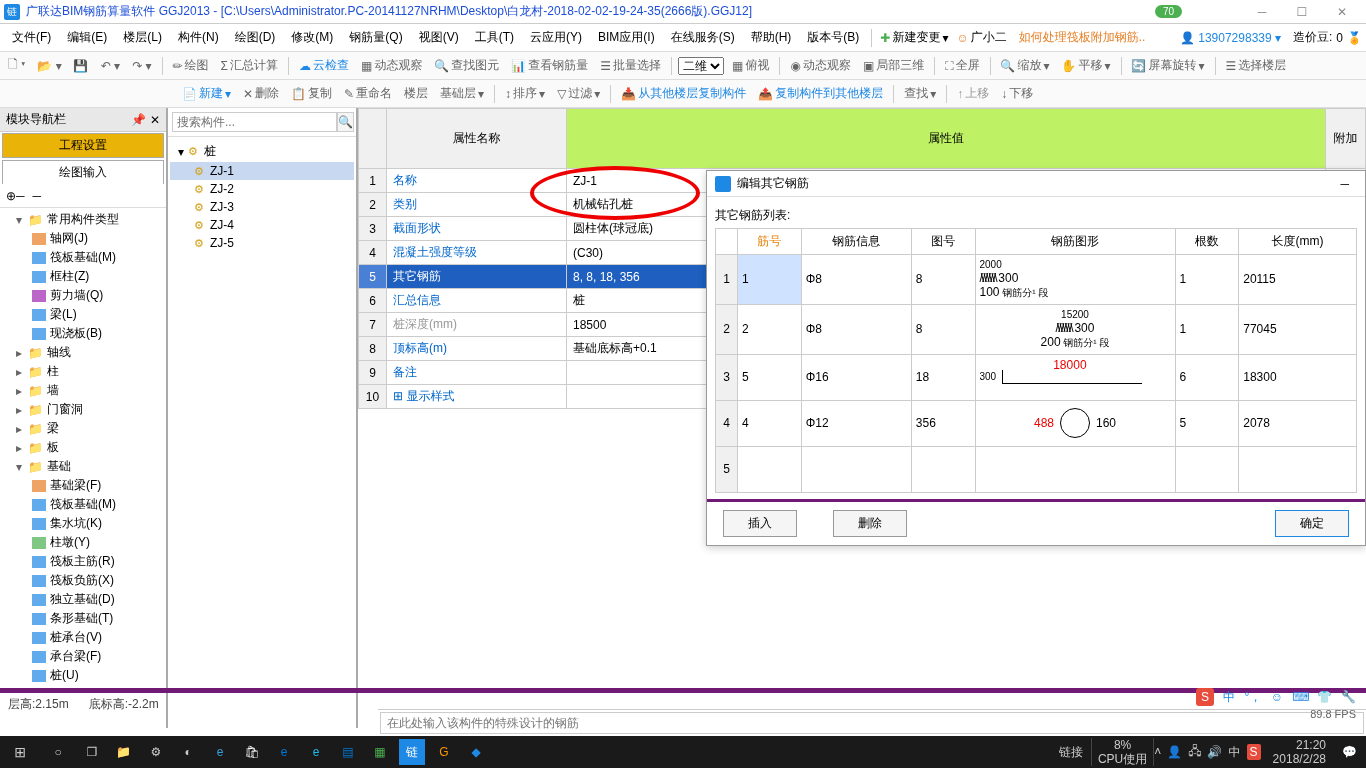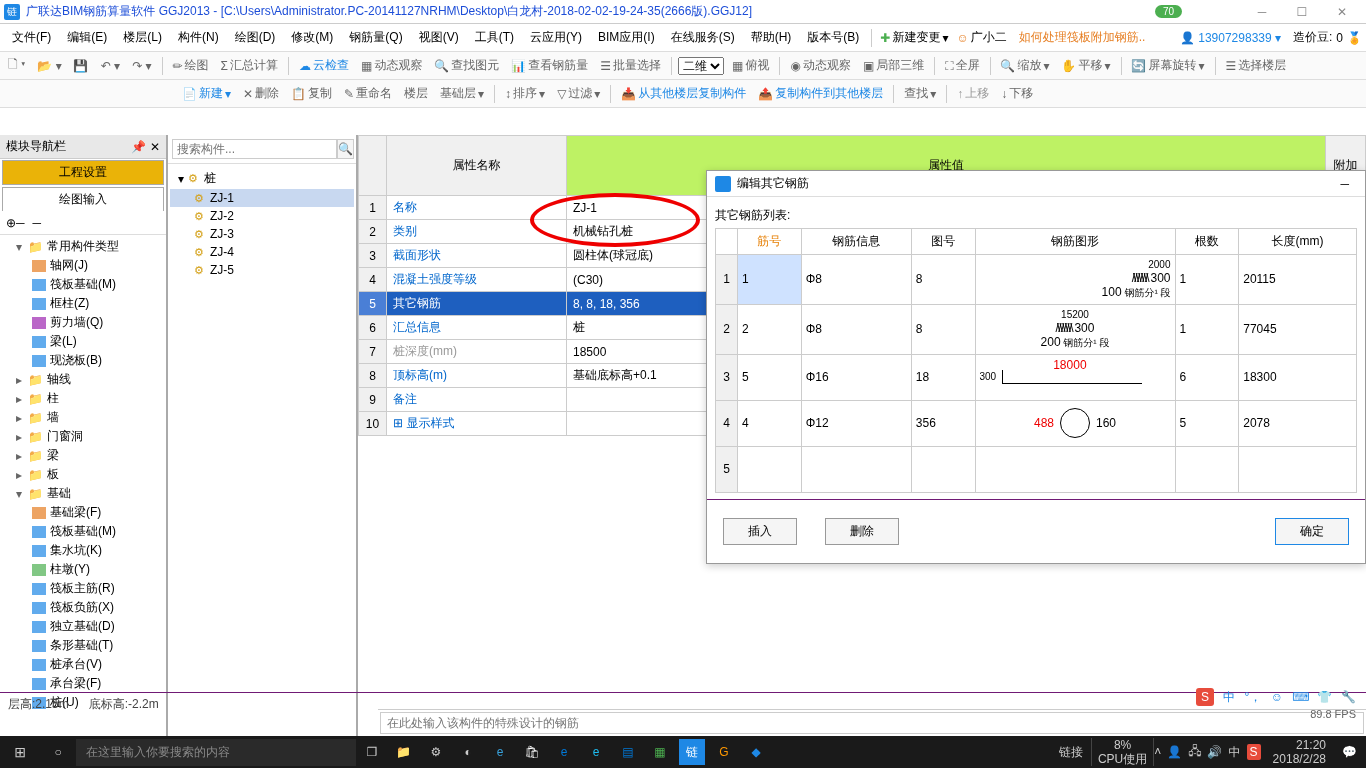--- a/index.html
+++ b/index.html
@@ -22,21 +22,21 @@
 .menubar .phone { color: #1e88e5; }
 .menubar .bean { display: flex; align-items: center; gap: 4px; }
 
 
 .toolbar { height: 28px; display: flex; align-items: center; padding: 0 4px; border-bottom: 1px solid #ddd; gap: 4px; background: #fafafa; color: #666; }
 .toolbar .tbtn { display: flex; align-items: center; gap: 2px; padding: 2px 4px; cursor: pointer; }
 .toolbar .tsep { width: 1px; height: 18px; background: #ccc; margin: 0 2px; }
 .toolbar select { font-size: 12px; }
 
 
-.main { display: flex; height: 620px; margin-top: 27px; }
+.main { display: flex; height: 620px; }
 
 
 .leftpanel { width: 168px; border-right: 2px solid #aaa; display: flex; flex-direction: column; background: #fff; }
 .leftpanel .header { background: #e8e8e8; padding: 3px 6px; display: flex; justify-content: space-between; align-items: center; border-bottom: 1px solid #ccc; }
 .leftpanel .tabbtn { border: 1px solid #aaa; padding: 3px; text-align: center; margin: 1px 2px; background: #eab308; cursor: pointer; }
 .leftpanel .iconrow { padding: 4px 6px; display: flex; gap: 8px; border-bottom: 1px solid #ddd; }
 .tree { flex: 1; overflow-y: auto; padding: 2px 0; }
 .tree .node { display: flex; align-items: center; padding: 1px 4px; cursor: pointer; white-space: nowrap; }
 .tree .indent1 { padding-left: 16px; }
 .tree .indent2 { padding-left: 32px; }
@@ -82,27 +82,27 @@
 .dialog .subtitle { padding: 4px 0; }
 .dtable { border-collapse: collapse; width: 100%; }
 .dtable th { background: #fff; border: 1px solid #ccc; padding: 4px; font-weight: normal; }
 .dtable th.num { color: #e67e00; }
 .dtable td { border: 1px solid #ccc; padding: 4px; height: 46px; vertical-align: middle; }
 .dtable td.idx { background: #f0f0f0; text-align: center; width: 22px; }
 .dtable td.sel { background: #cfe2ff; }
 .dtable .shape { font-size: 10px; line-height: 1.2; }
 .dtable .shape .red { color: #e00; }
 .dtable .gcol { width: 200px; }
-.dialog .dbuttons { padding: 18px 16px; display: flex; gap: 28px; border-top: 1px solid #701a75; }
+.dialog .dbuttons { padding: 8px 16px; display: flex; gap: 36px; border-top: 3px solid #701a75; }
 .dialog .dbuttons button { padding: 4px 24px; border: 1px solid #999; background: #f5f5f5; cursor: pointer; }
 .dialog .dbuttons .spacer { flex: 1; }
 .dialog .dbuttons .primary { border-color: #1e88e5; }
 
 
-.statusrow { border-top: 1px solid #701a75; padding: 3px 8px; display: flex; gap: 20px; color: #444; }
+.statusrow { border-top: 5px solid #701a75; padding: 3px 8px; display: flex; gap: 20px; color: #444; }
 .inputrow { border-top: 1px solid #ccc; padding: 2px; }
 .inputrow input { width: 100%; border: 1px solid #ccc; padding: 3px 6px; color: #888; }
 .fpsrow { position: absolute; right: 10px; bottom: 48px; color: #666; font-size: 11px; }
 .floaticons { position: absolute; right: 8px; bottom: 62px; display: flex; gap: 6px; }
 .floaticons span { width: 18px; height: 18px; display: inline-flex; align-items: center; justify-content: center; border-radius: 3px; }
 
 
 .taskbar { position: absolute; bottom: 0; left: 0; right: 0; height: 32px; background: #1a1a1a; display: flex; align-items: center; color: #ccc; }
 .taskbar .start { width: 40px; text-align: center; font-size: 14px; }
 .taskbar .cortana { width: 36px; text-align: center; }
@@ -472,21 +472,21 @@
         <th>长度(mm)</th>
       </tr>
         </thead>
       <tbody id="drows">
           <tr>
             <td class="idx">1</td>
             <td class="sel">1</td>
             <td>Φ8</td>
             <td>8</td>
             <td class="gcol">
-              <div class="shape" style="text-align:right">2000<br><span class="zigzag">/\/\/\/\/\/\</span> <span>300</span><br><span>100</span> 钢筋分¹ 段</div>
+              <div class="shape" style="text-align:left">2000<br><span class="zigzag">/\/\/\/\/\/\</span> <span>300</span><br><span>100</span> 钢筋分¹ 段</div>
             </td>
             <td>1</td>
             <td>20115</td>
           </tr>
           <tr>
             <td class="idx">2</td>
             <td class="">2</td>
             <td>Φ8</td>
             <td>8</td>
             <td class="gcol">
@@ -558,21 +558,20 @@
   <span style="color:#1e88e5">°，</span>
   <span style="color:#1e88e5">☺</span>
   <span style="color:#1e88e5">⌨</span>
   <span style="color:#1e88e5">👕</span>
   <span style="color:#1e88e5">🔧</span>
 </div>
 
 <div class="taskbar">
   <div class="start">⊞</div>
   <div class="cortana">○</div>
-  <div class="searchbox">在这里输入你要搜索的内容</div>
   <div class="tbicon">❐</div>
   <div class="tbicon" style="color:#f5c242">📁</div>
   <div class="tbicon">⚙</div>
   <div class="tbicon">◐</div>
   <div class="tbicon" style="color:#38a0da">e</div>
   <div class="tbicon" style="color:#fff">🛍</div>
   <div class="tbicon" style="color:#0078d7">e</div>
   <div class="tbicon" style="color:#1ebbee">e</div>
   <div class="tbicon" style="color:#0078d7">▤</div>
   <div class="tbicon" style="color:#4caf50">▦</div>

